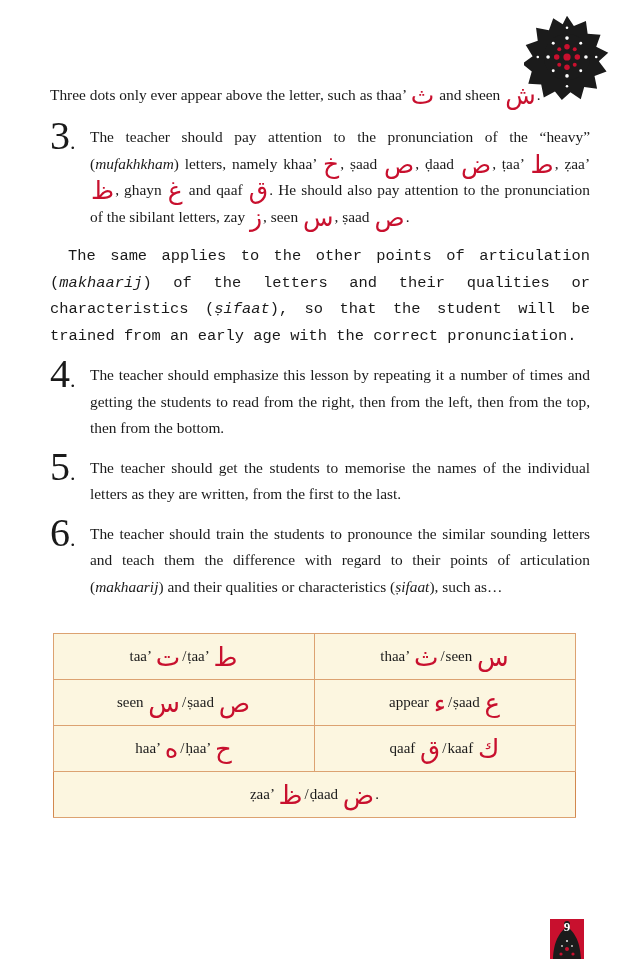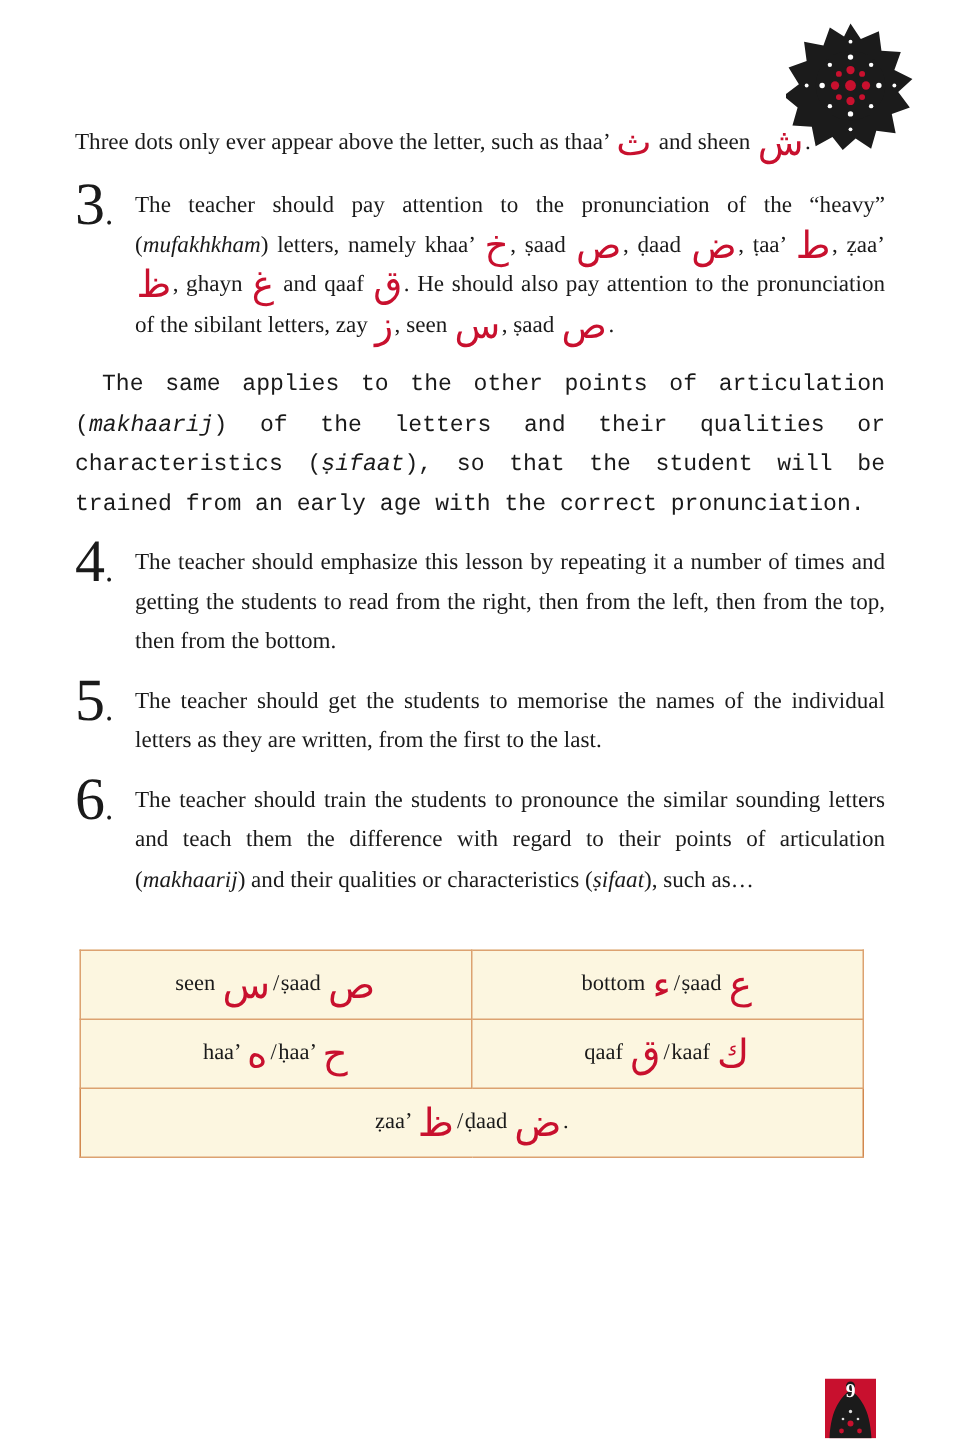--- a/index.html
+++ b/index.html
@@ -216,22 +216,26 @@
       <div class="numeral"><span>6</span><span class="dot">.</span></div>
       <p class="para"><span>The teacher should train the students to pronounce the similar sounding letters and teach them the difference with regard to their points of articulation (</span><i>makhaarij</i><span>) and their qualities or characteristics (</span><i>ṣifaat</i><span>), such as…</span></p>
     </div>
 
   </div>
 
   <div class="tbl-wrap">
     <table class="letters">
       <tbody>
         <tr>
+          <td><span class="cell"><span>taa’</span> <span class="ar">ت</span><span class="sep">/</span><span>ṭaa’</span> <span class="ar">ط</span></span></td>
+          <td><span class="cell"><span>thaa’</span> <span class="ar">ث</span><span class="sep">/</span><span>seen</span> <span class="ar">س</span></span></td>
+        </tr>
+        <tr>
           <td><span class="cell"><span>seen</span> <span class="ar">س</span><span class="sep">/</span><span>ṣaad</span> <span class="ar">ص</span></span></td>
-          <td><span class="cell"><span>bottom</span> <span class="ar">ء</span><span class="sep">/</span><span>ṣaad</span> <span class="ar">ع</span></span></td>
+          <td><span class="cell"><span>appear</span> <span class="ar">ء</span><span class="sep">/</span><span>ṣaad</span> <span class="ar">ع</span></span></td>
         </tr>
         <tr>
           <td><span class="cell"><span>haa’</span> <span class="ar">ه</span><span class="sep">/</span><span>ḥaa’</span> <span class="ar">ح</span></span></td>
           <td><span class="cell"><span>qaaf</span> <span class="ar">ق</span><span class="sep">/</span><span>kaaf</span> <span class="ar">ك</span></span></td>
         </tr>
         <tr>
           <td class="full" colspan="2"><span class="cell"><span>ẓaa’</span> <span class="ar">ظ</span><span class="sep">/</span><span>ḍaad</span> <span class="ar">ض</span><span>.</span></span></td>
         </tr>
       </tbody>
     </table>

